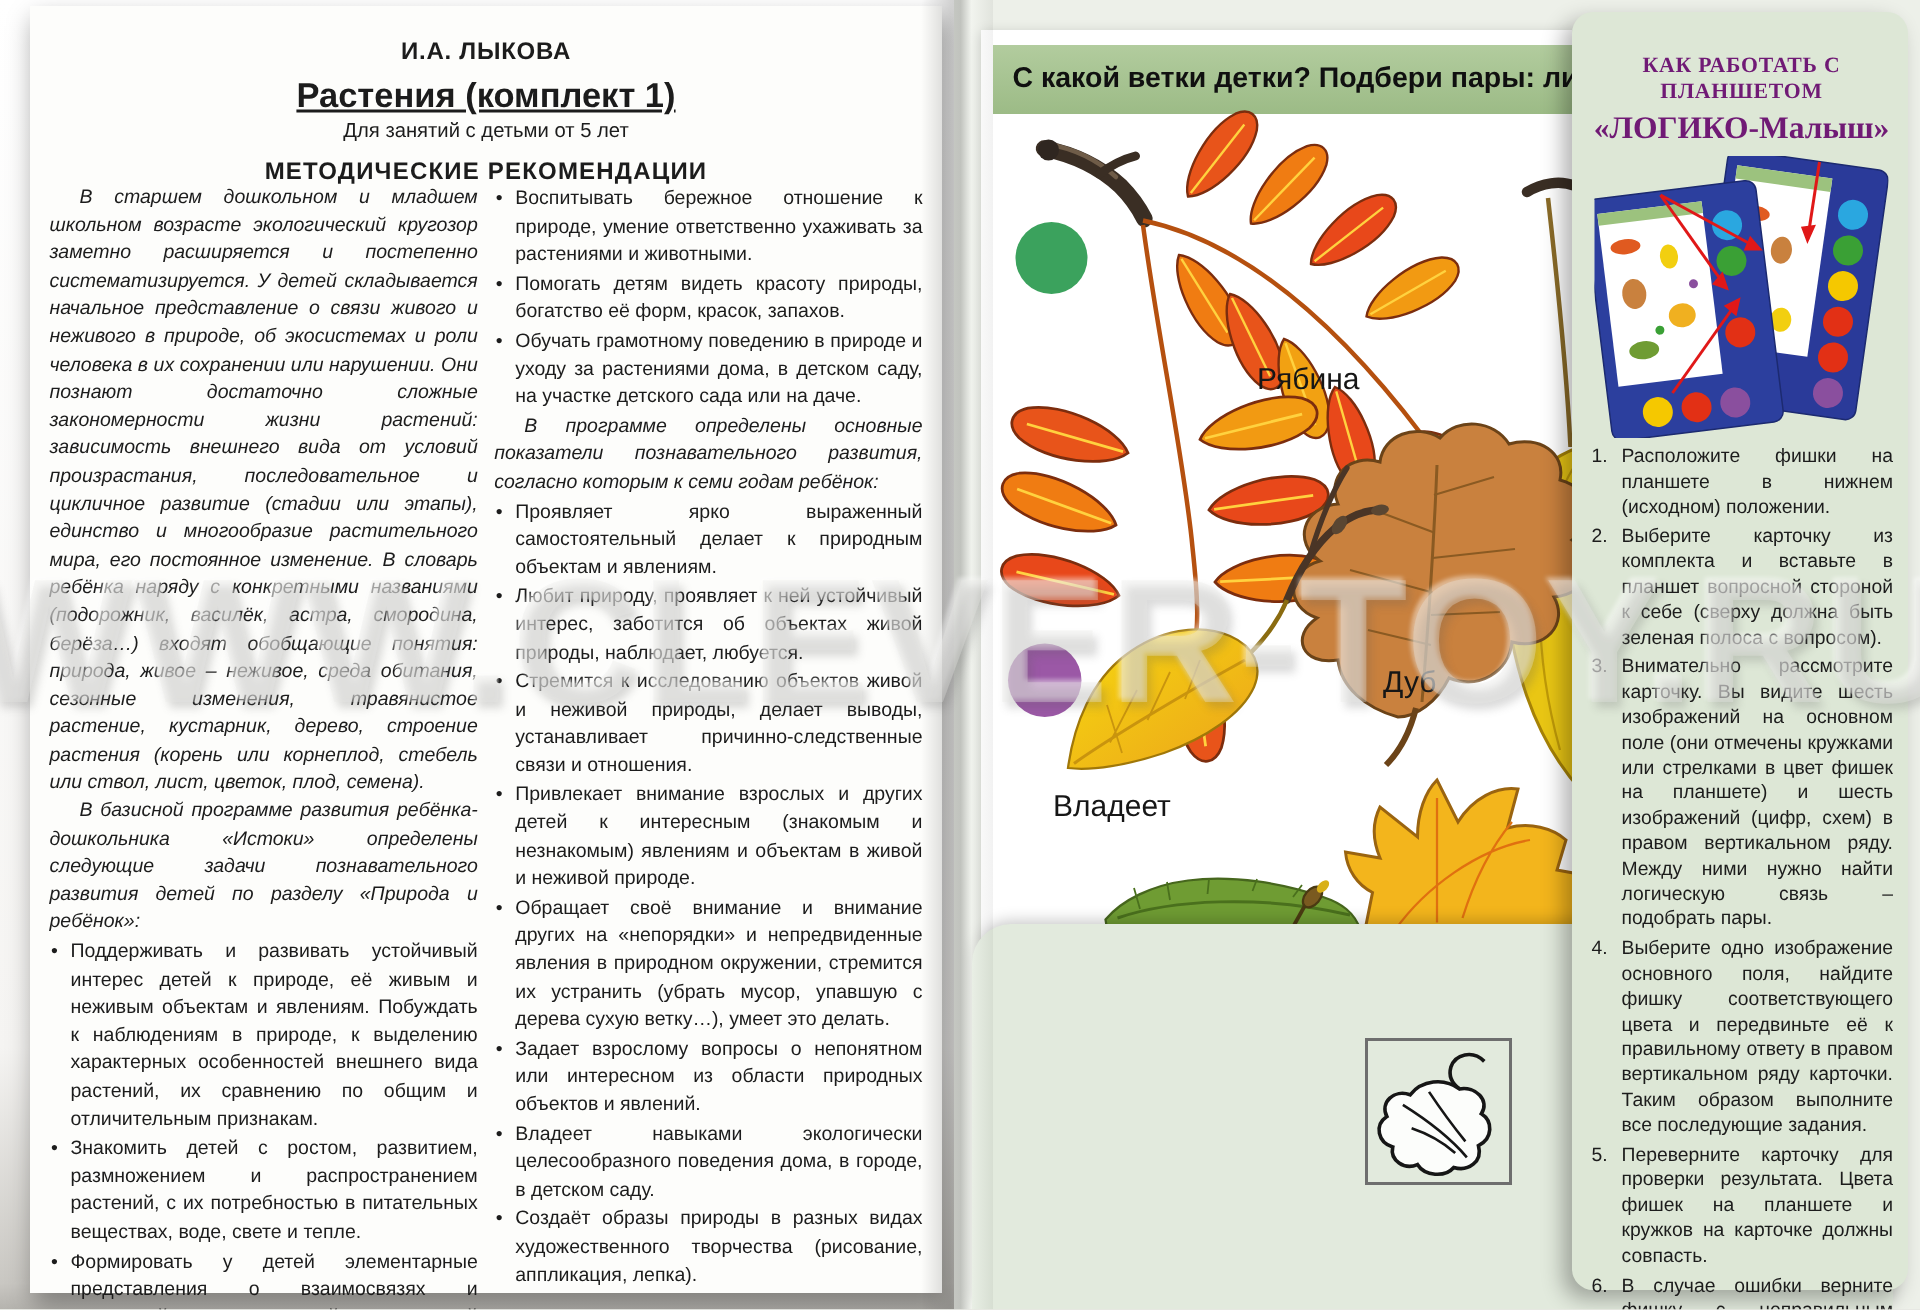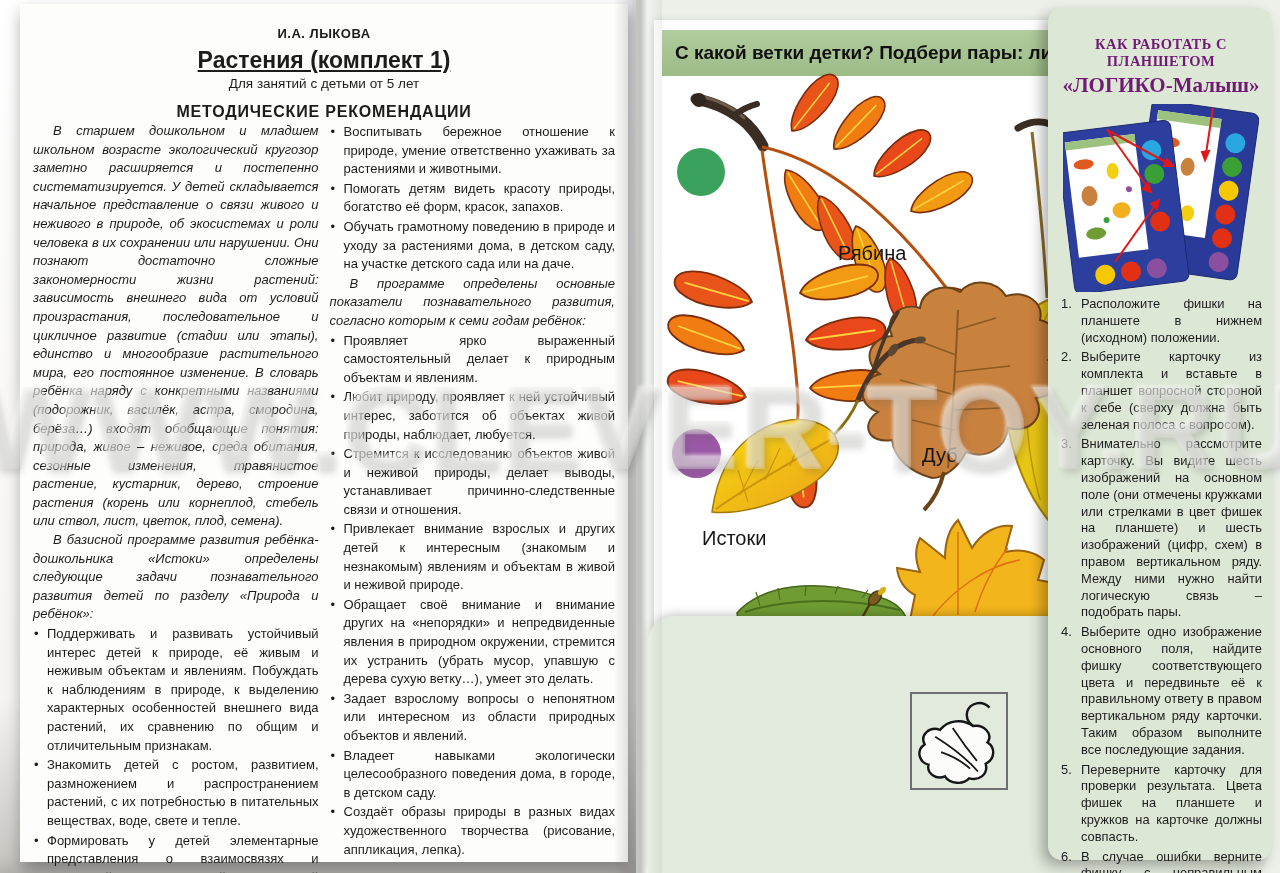--- a/index.html
+++ b/index.html
@@ -4,21 +4,21 @@
 <style>
   html,body{margin:0;padding:0;}
   #screen{position:relative;width:1280px;height:873px;overflow:hidden;
     background:linear-gradient(180deg,#ffffff 0%,#f5f4f2 80%,#c9c7c2 98%,#b5b3ae 100%);
     font-family:"Liberation Sans",sans-serif;color:#1c1c1c;}
 
   
   #left-page{position:absolute;left:20px;top:4px;width:608px;height:858px;background:#fdfdfb;
     box-shadow:2px 8px 16px rgba(0,0,0,0.35);}
   #lp-header{position:absolute;left:0;top:22px;width:100%;text-align:center;}
-  .author{font-size:13px;font-weight:bold;letter-spacing:0.5px;}
+  .author{font-size:16px;font-weight:bold;letter-spacing:0.5px;}
   .ptitle{font-size:23px;font-weight:bold;margin-top:6px;text-decoration:underline;}
   .psub{font-size:13.5px;margin-top:2px;}
   .section{font-size:16px;font-weight:bold;letter-spacing:0.8px;margin-top:12px;}
   #lp-cols{position:absolute;left:13px;top:118px;width:582px;display:flex;gap:11px;}
   .col{width:286px;font-size:13px;line-height:18.6px;text-align:justify;}
   .col p{margin:0;text-indent:20px;font-style:italic;}
   .col ul{list-style:none;margin:0;padding:0;}
   .col li{position:relative;padding-left:14px;margin:1px 0;}
   .col li::before{content:"•";position:absolute;left:1px;top:0;font-size:13px;}
 
@@ -186,21 +186,21 @@
       <path d="M862,618 L872,600" stroke="#4a3a12" stroke-width="2.5" fill="none"></path>
       <ellipse cx="875" cy="598" rx="5" ry="8" transform="rotate(40 875 598)" fill="#7a5a20" stroke="#4a3a12" stroke-width="1.5"></ellipse>
       <ellipse cx="882" cy="591" rx="3" ry="5" transform="rotate(45 882 591)" fill="#d8b018"></ellipse>
     </g>
   </svg>
 
   <div class="marker" id="marker-green" style="background-color: rgb(59, 162, 93);"></div>
   <div class="marker" id="marker-purple" style="background-color: rgb(155, 88, 166);"></div>
   <div class="leaf-label" style="left:838px;top:242px">Рябина</div>
   <div class="leaf-label" style="left:922px;top:444px">Дуб</div>
-  <div class="leaf-label" style="left:702px;top:527px">Истоки</div>
+  <div class="leaf-label" style="left:702px;top:527px">Владеет</div>
 
   <div id="pocket"></div>
   <div id="leaf-outline-box">
     <svg viewBox="0 0 97 97" xmlns="http://www.w3.org/2000/svg">
       <path d="M80,14 C72,6 60,9 57,18 C55,25 59,30 63,33" fill="none" stroke="#161616" stroke-width="2.5"></path>
       <path d="M63,33 C52,25 37,27 29,37 C18,33 8,42 13,52 C4,58 7,70 17,73 C15,82 25,89 34,85 C39,93 53,94 59,87 C69,90 79,83 76,72 C86,67 86,55 78,50 C84,41 74,31 63,33 Z" fill="#fcfdfb" stroke="#161616" stroke-width="2.5"></path>
       <path d="M24,44 C40,54 56,66 68,80 M30,60 C42,64 52,70 60,77 M42,35 C50,47 58,58 67,69" fill="none" stroke="#161616" stroke-width="1.8"></path>
     </svg>
   </div>
 

